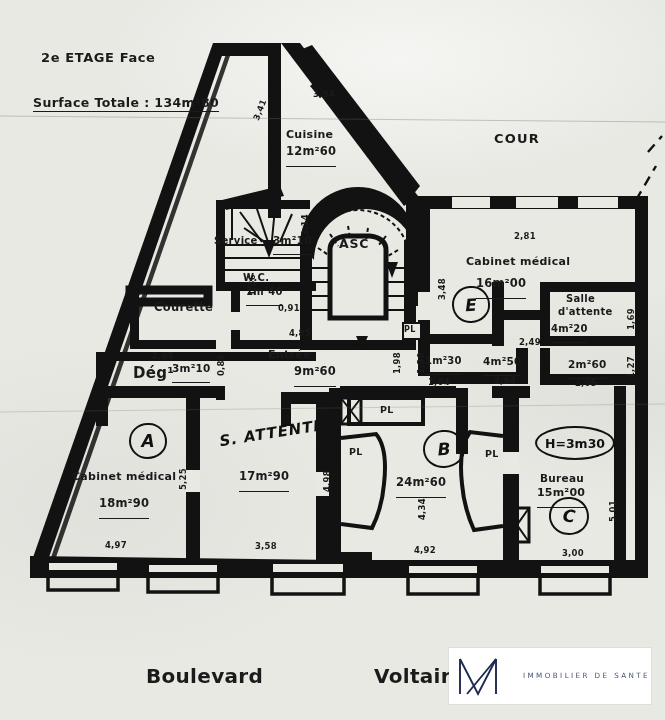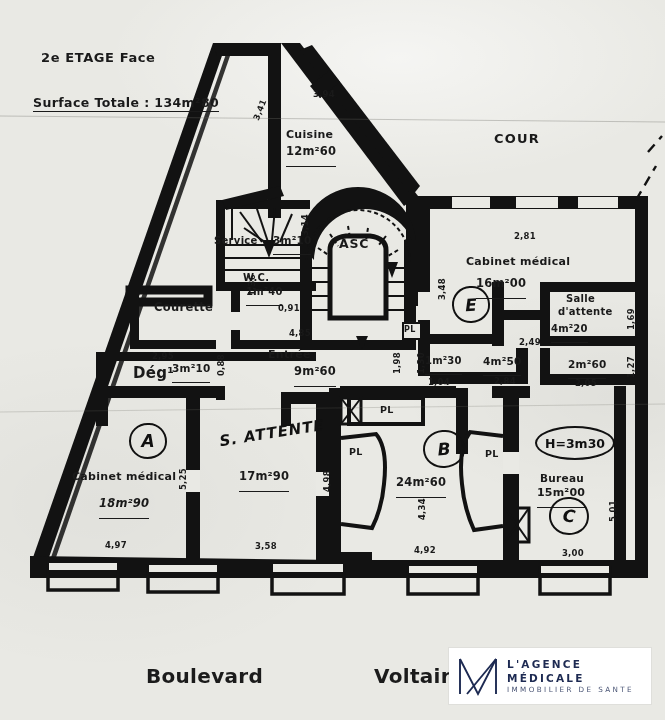--- a/index.html
+++ b/index.html
@@ -49,21 +49,21 @@
 
   
   #logo{
     position:absolute;background:#fff;
     display:flex;align-items:center;
     box-shadow:0 0 0 1px rgba(0,0,0,.04);
   }
   #logo .mark{width:46px;height:46px;flex:none;margin-left:6px;}
   #logo .lt{margin-left:6px;line-height:1.35;}
   #logo .l1{font-size:10.5px;font-weight:bold;letter-spacing:2.2px;color:#1d2a52;}
-  #logo .l2{font-size:7.2px;letter-spacing:2.4px;color:#4a5575;}
+  #logo .l2{font-size:7.2px;letter-spacing:2.4px;color:#4a5575;margin-left:16px;}
 </style>
 </head>
 <body>
 
 <div class="paper-shade"></div>
 
 <svg id="plan" viewBox="0 0 665 720">
   <g fill="#121212" stroke="none">
 
     <polygon points="30,566 213,43 225,47 46,566"></polygon>
@@ -254,21 +254,21 @@
 
 <div class="txt roomname" style="left:133px;top:364px;font-size:15px;">Dég¹</div>
 <div class="txt area" style="left:172px;top:362px;font-size:10.5px;">3m²10</div>
 
 <div class="txt roomname" style="left:268px;top:348px;">Entrée</div>
 <div class="txt area" style="left:274px;top:364px;margin-left:20px;">9m²60</div>
 
 <div class="txt" style="left:339px;top:236px;font-size:12.5px;font-weight:bold;letter-spacing:.8px;">ASC</div>
 
 <div class="txt roomname" style="left:72px;top:470px;">Cabinet    médical</div>
-<div class="txt area" style="left:99px;top:496px;font-style:italic;">18m²90</div>
+<div class="txt area" style="left:99px;top:496px;">18m²90</div>
 
 <div class="txt area" style="left:239px;top:469px;">17m²90</div>
 
 <div class="txt area" style="left:396px;top:475px;">24m²60</div>
 
 <div class="txt roomname" style="left:466px;top:255px;">Cabinet    médical</div>
 <div class="txt area" style="left:476px;top:276px;">16m²00</div>
 
 <div class="txt roomname" style="left:566px;top:293px;font-size:10px;">Salle</div>
 <div class="txt roomname" style="left:558px;top:306px;font-size:10px;">d'attente</div>
@@ -328,16 +328,15 @@
 <div id="logo" style="left:449px;top:648px;width:202px;height:56px;">
   <svg class="mark" viewBox="0 0 46 46">
     <g stroke="#1d2a52" stroke-width="1.9" fill="none">
       <path d="M5 6 L5 41"></path>
       <path d="M5 6 L23 41 L41 6"></path>
       <path d="M41 6 L41 41"></path>
       <path d="M12 41 L41 6"></path>
     </g>
   </svg>
   <div class="lt">
-    <div class="l1">L'AGENCE MÉDICALE</div>
     <div class="l2">IMMOBILIER DE SANTE</div>
   </div>
 </div>
 
 </body></html>

